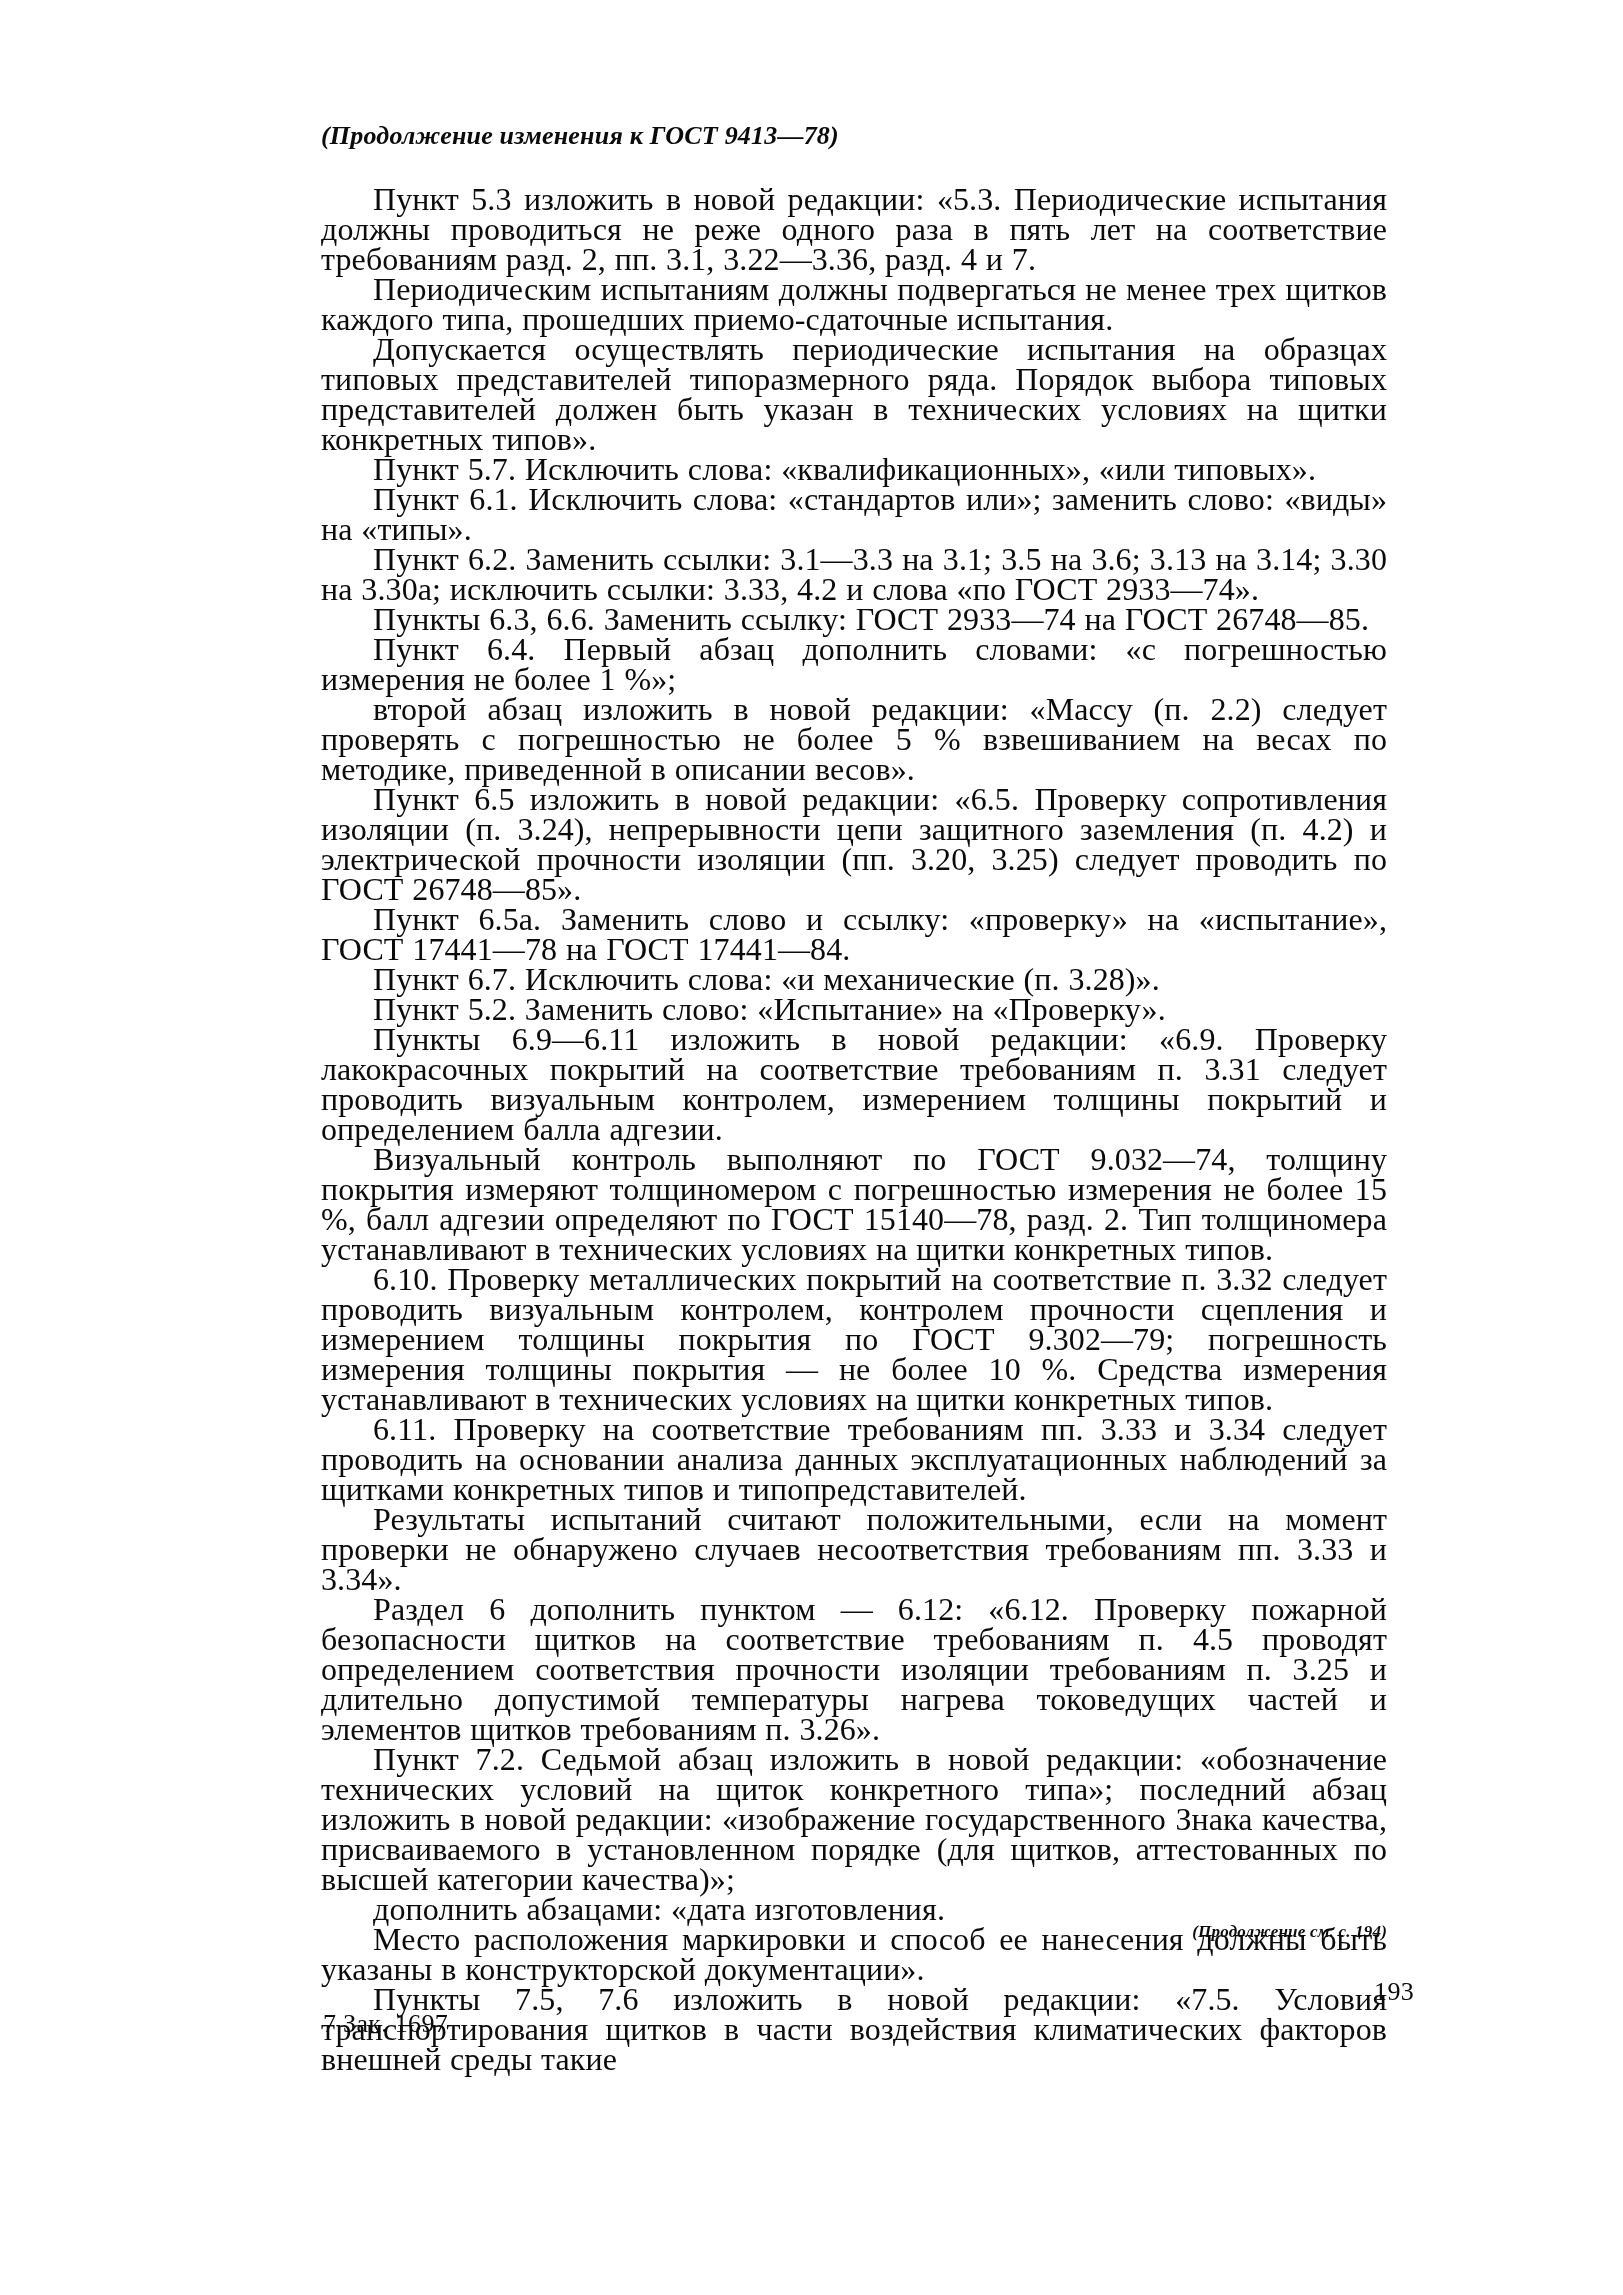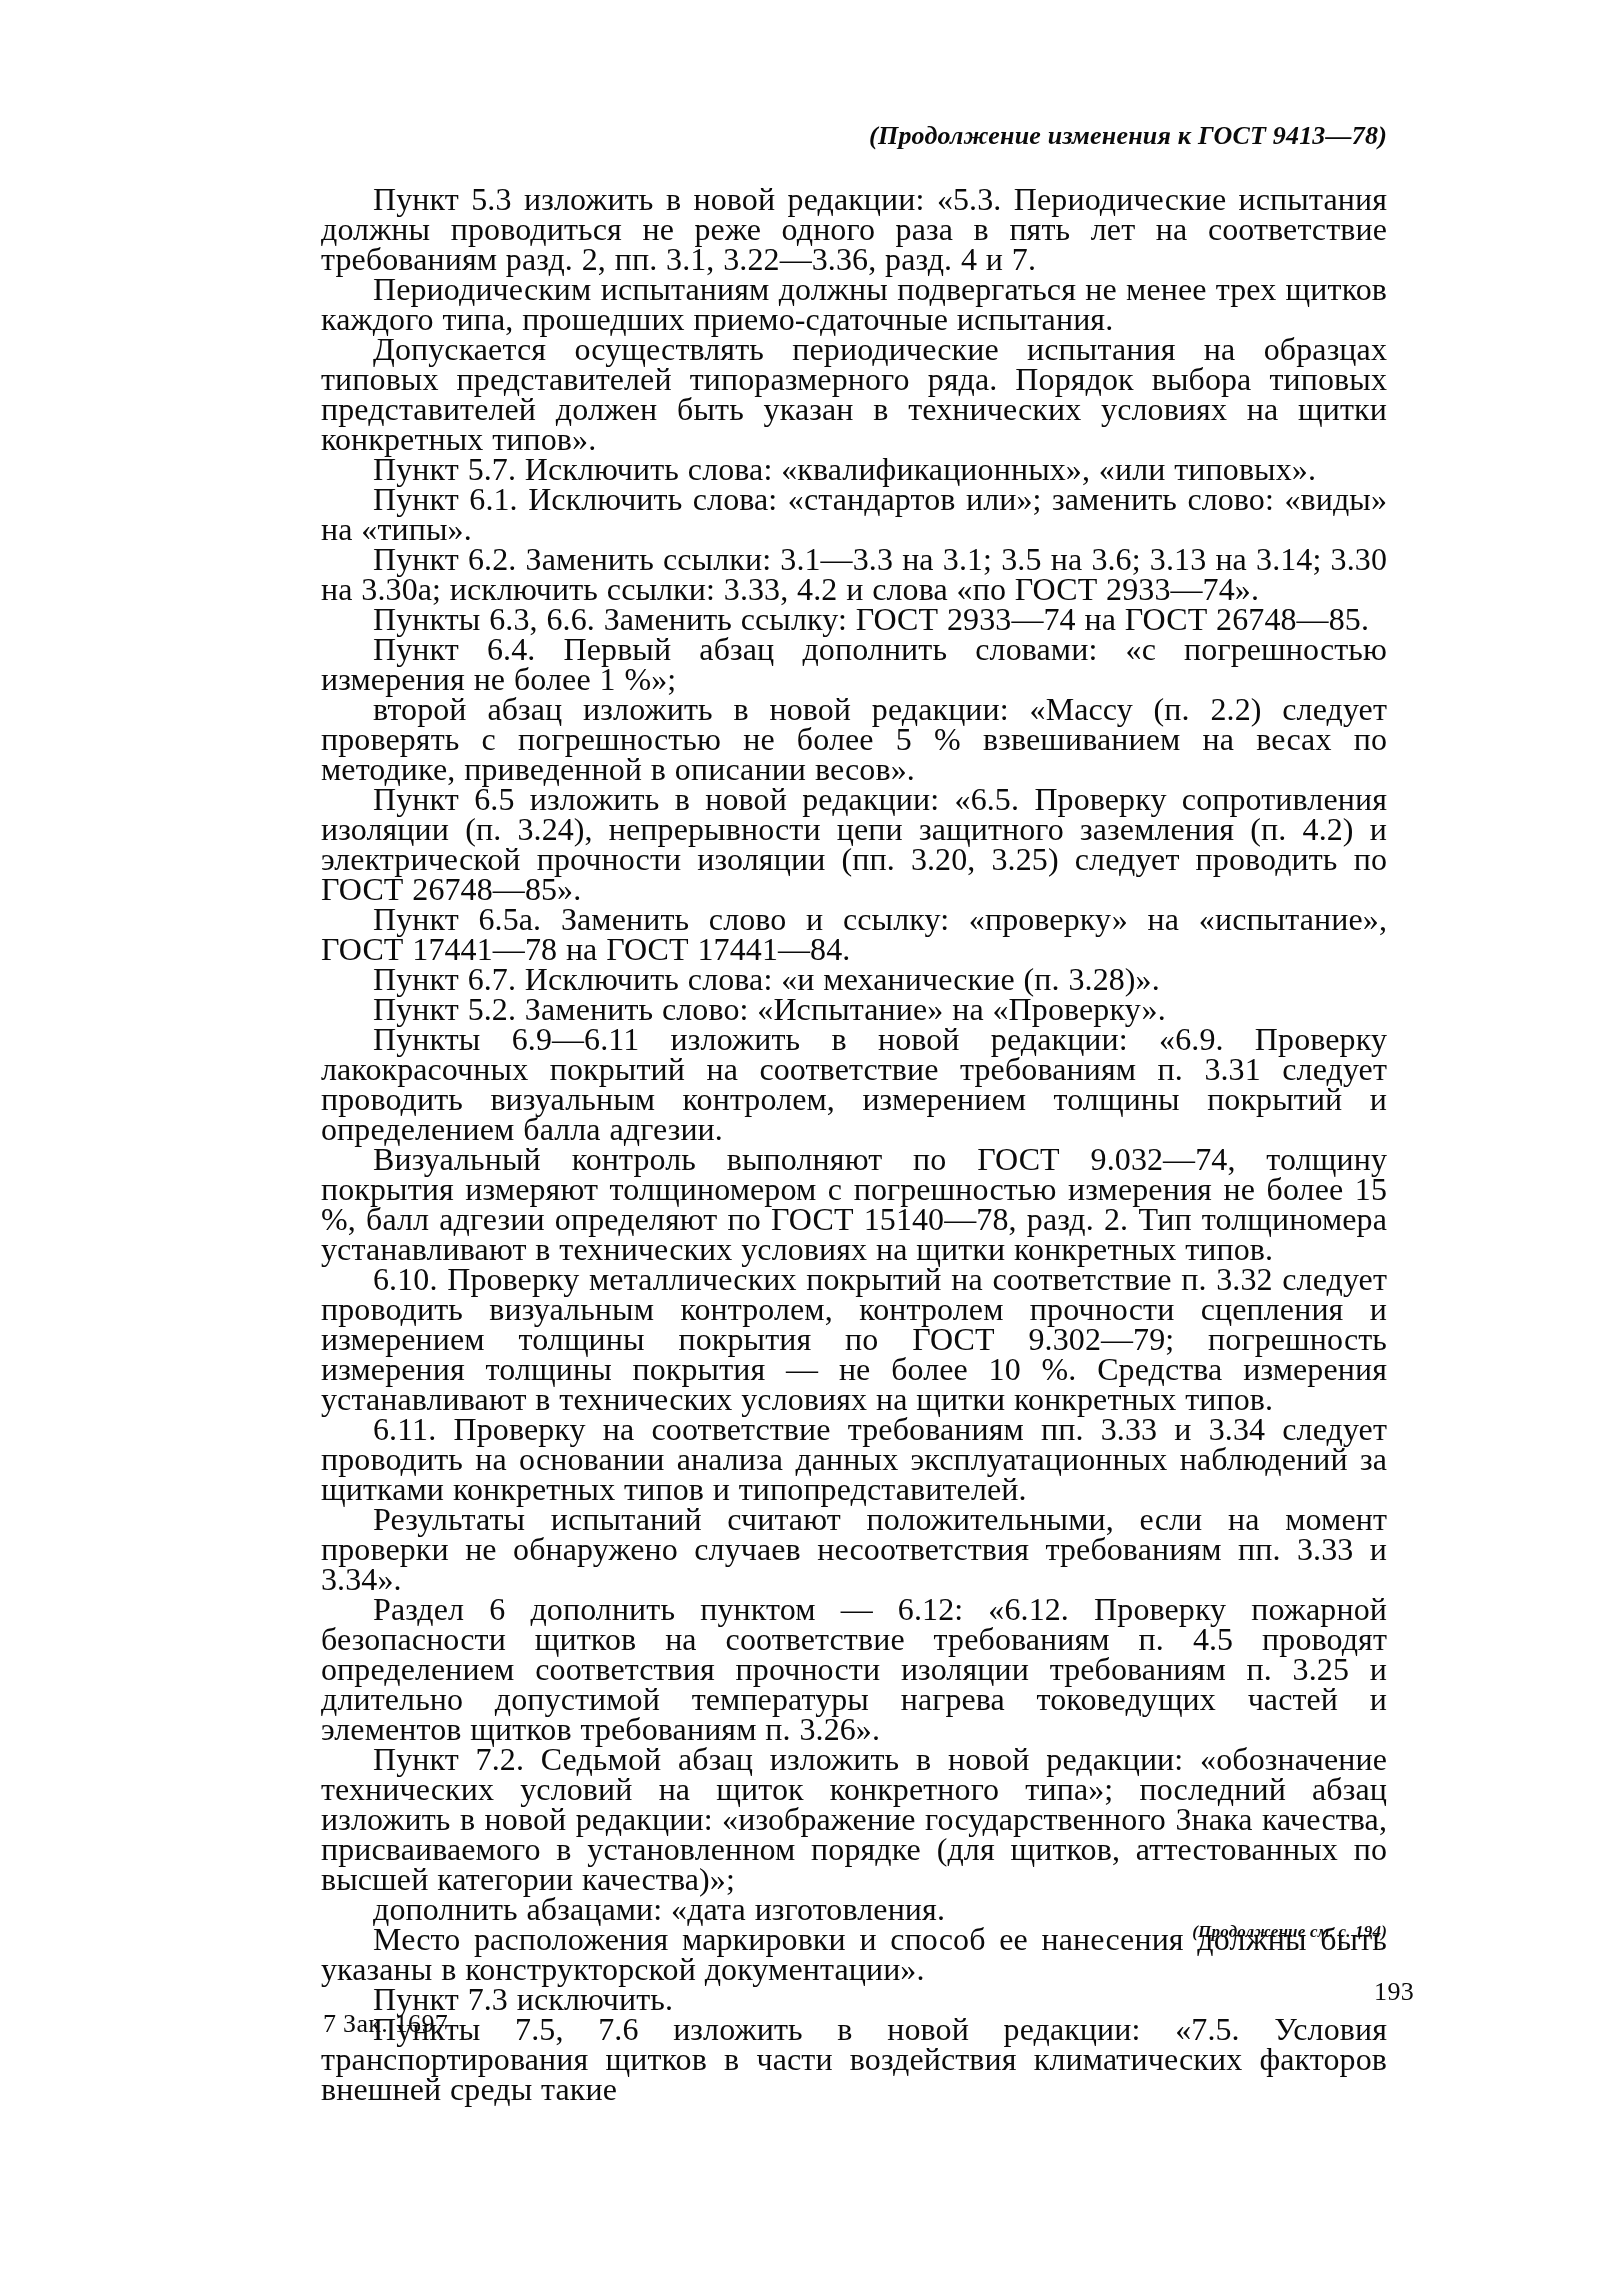--- a/index.html
+++ b/index.html
@@ -16,21 +16,20 @@
     font-family: "Liberation Serif", "DejaVu Serif", serif;
     overflow: hidden;
   }
   .content {
     position: absolute;
     left: 321px;
     top: 121px;
     width: 1066px;
   }
   .doc-header {
-    text-align: right;
     font-style: italic;
     font-weight: bold;
     font-size: 26px;
     line-height: 30px;
     margin: 0 0 33px 0;
     letter-spacing: 0.2px;
   }
   .para {
     margin: 0;
     font-size: 32px;
@@ -88,21 +87,20 @@
     <p class="para">Пункт 5.2. Заменить слово: «Испытание» на «Проверку».</p>
     <p class="para">Пункты 6.9—6.11 изложить в новой редакции: «6.9. Проверку лакокрасочных покрытий на соответствие требованиям п. 3.31 следует проводить визуальным контролем, измерением толщины покрытий и определением балла адгезии.</p>
     <p class="para">Визуальный контроль выполняют по ГОСТ 9.032—74, толщину покрытия измеряют толщиномером с погрешностью измерения не более 15 %, балл адгезии определяют по ГОСТ 15140—78, разд. 2. Тип толщиномера устанавливают в технических условиях на щитки конкретных типов.</p>
     <p class="para">6.10. Проверку металлических покрытий на соответствие п. 3.32 следует проводить визуальным контролем, контролем прочности сцепления и измерением толщины покрытия по ГОСТ 9.302—79; погрешность измерения толщины покрытия — не более 10 %. Средства измерения устанавливают в технических условиях на щитки конкретных типов.</p>
     <p class="para">6.11. Проверку на соответствие требованиям пп. 3.33 и 3.34 следует проводить на основании анализа данных эксплуатационных наблюдений за щитками конкретных типов и типопредставителей.</p>
     <p class="para">Результаты испытаний считают положительными, если на момент проверки не обнаружено случаев несоответствия требованиям пп. 3.33 и 3.34».</p>
     <p class="para">Раздел 6 дополнить пунктом — 6.12: «6.12. Проверку пожарной безопасности щитков на соответствие требованиям п. 4.5 проводят определением соответствия прочности изоляции требованиям п. 3.25 и длительно допустимой температуры нагрева токоведущих частей и элементов щитков требованиям п. 3.26».</p>
     <p class="para">Пункт 7.2. Седьмой абзац изложить в новой редакции: «обозначение технических условий на щиток конкретного типа»; последний абзац изложить в новой редакции: «изображение государственного Знака качества, присваиваемого в установленном порядке (для щитков, аттестованных по высшей категории качества)»;</p>
     <p class="para">дополнить абзацами: «дата изготовления.</p>
     <p class="para">Место расположения маркировки и способ ее нанесения должны быть указаны в конструкторской документации».</p>
-    <p class="para">Пункт 7.3 исключить.</p>
     <p class="para">Пункты 7.5, 7.6 изложить в новой редакции: «7.5. Условия транспортирования щитков в части воздействия климатических факторов внешней среды такие</p>
   </div>
 
   <div class="continuation-note">(Продолжение см. с. 194)</div>
 
   <div class="footer-row">
     <span class="footer-imprint">7 Зак. 1697</span>
     <span class="footer-page-number">193</span>
   </div>
 </div>

